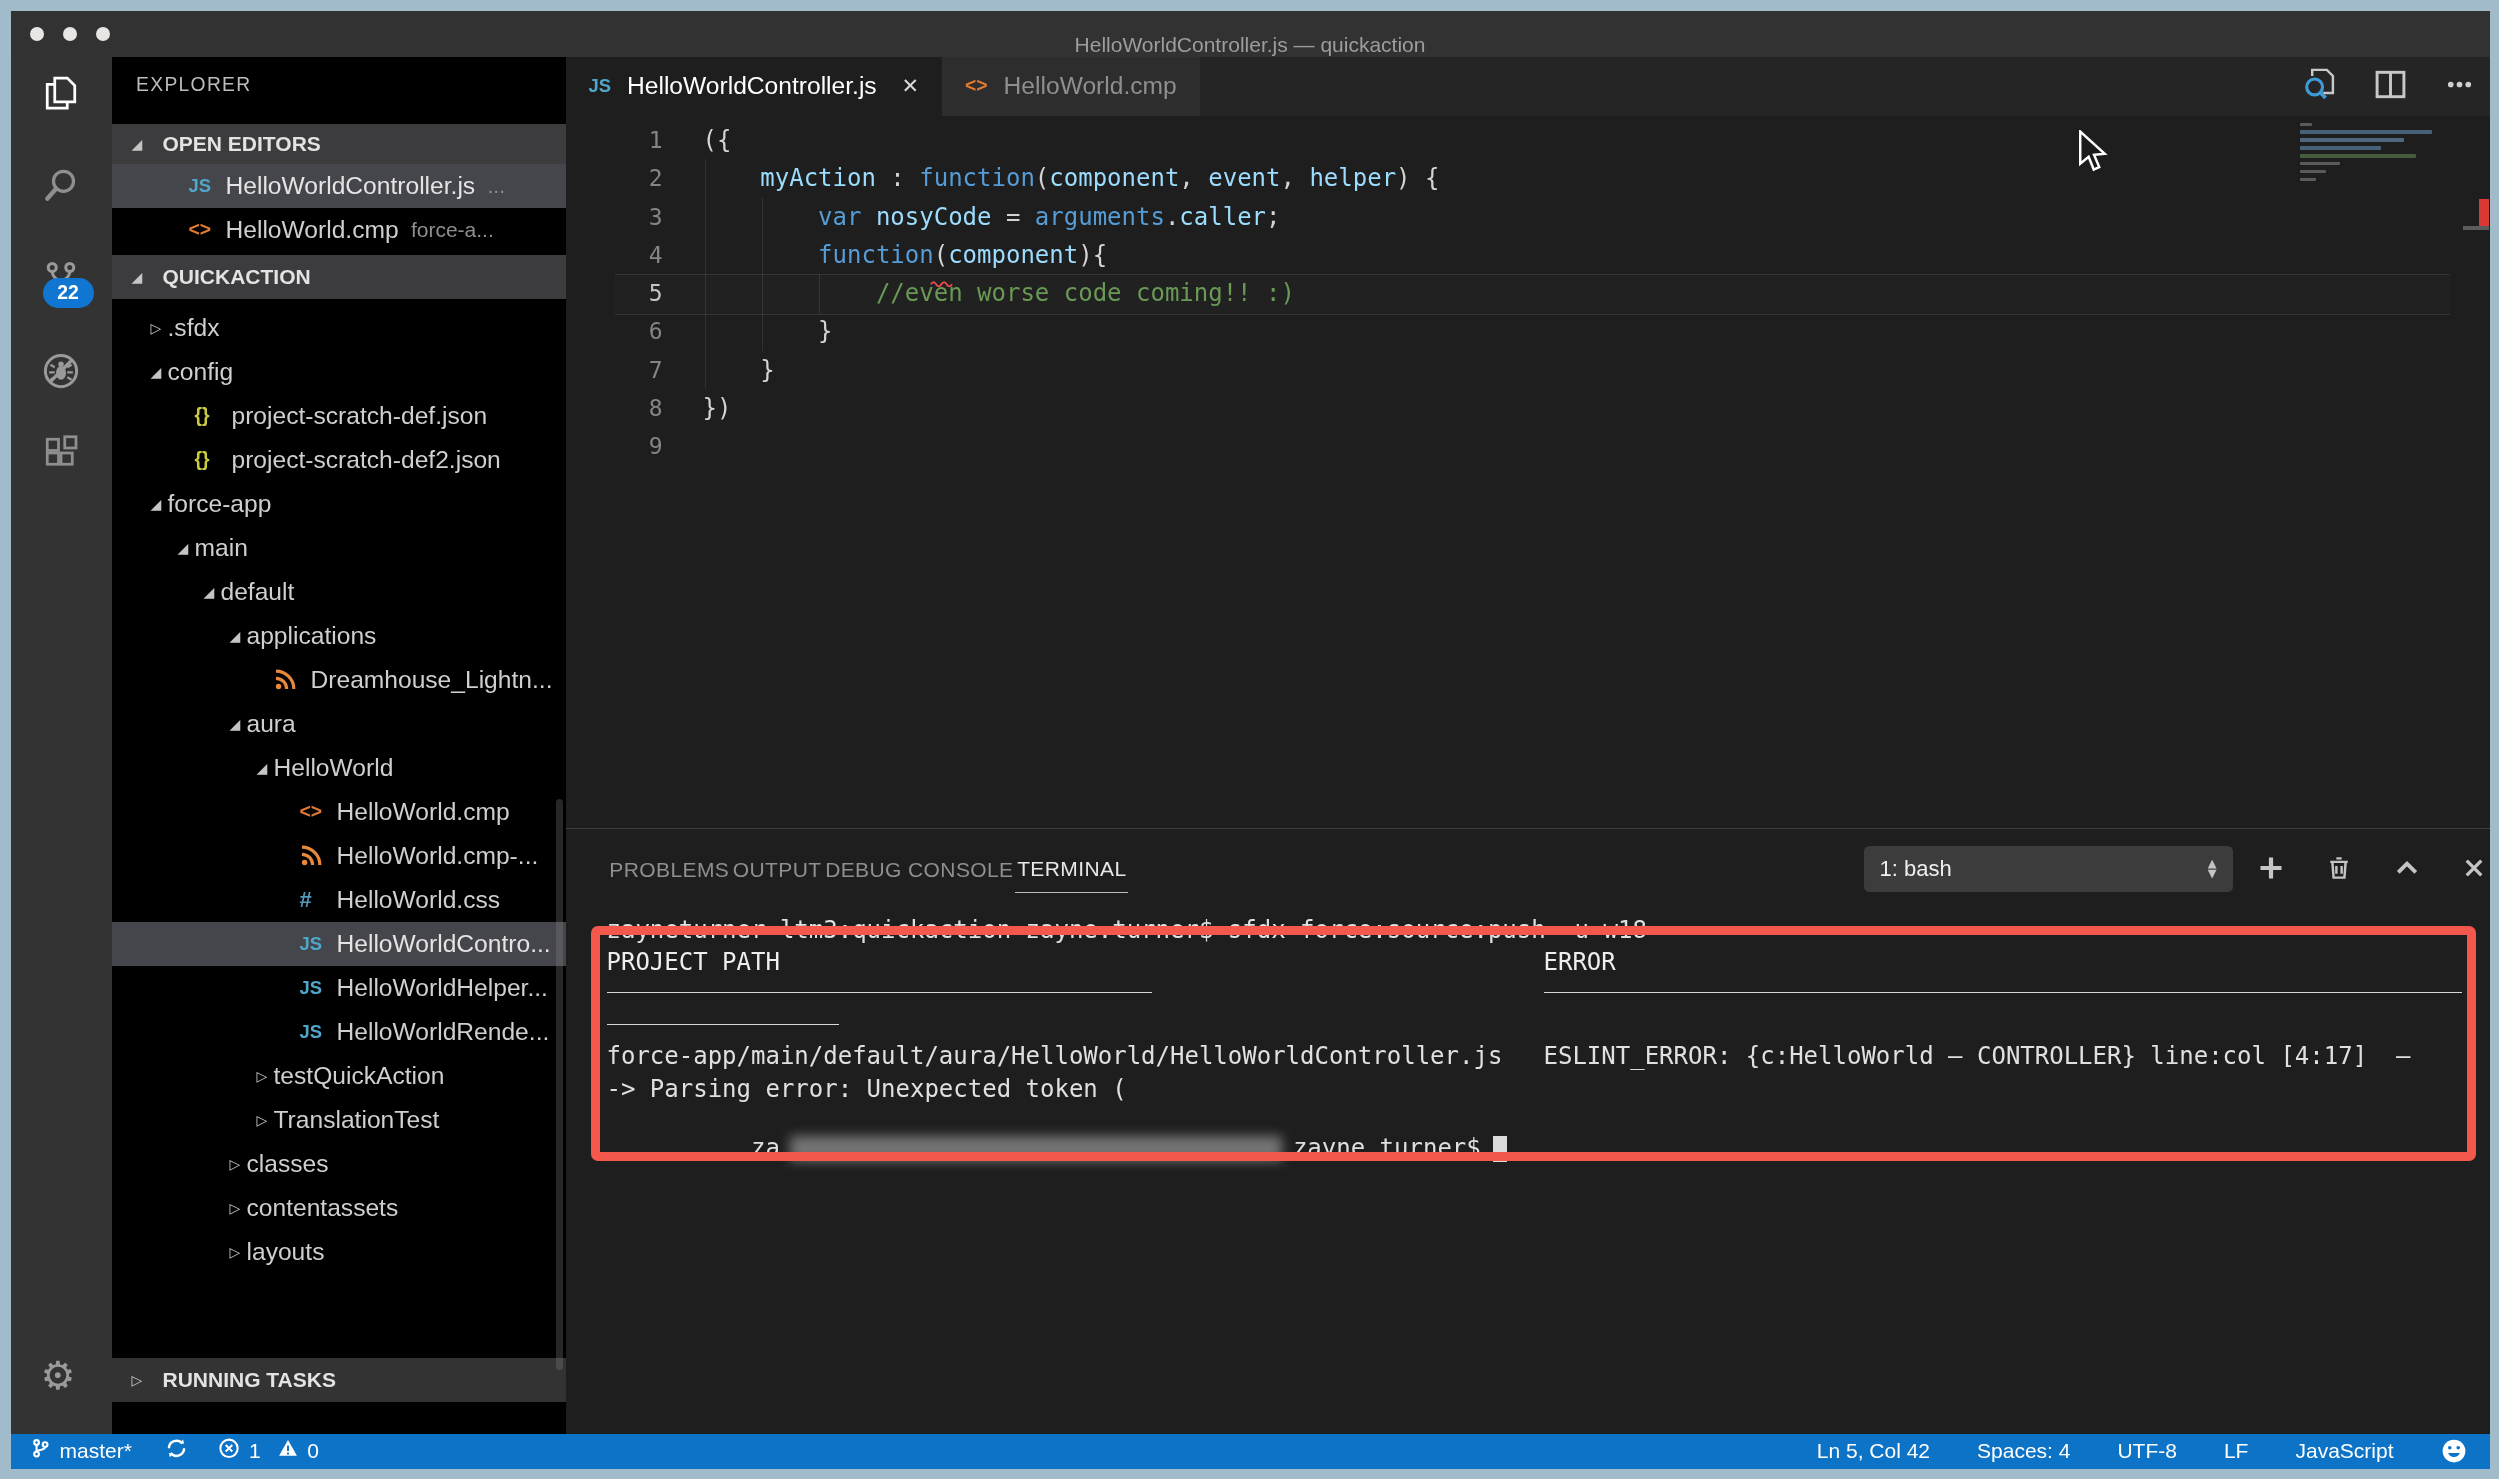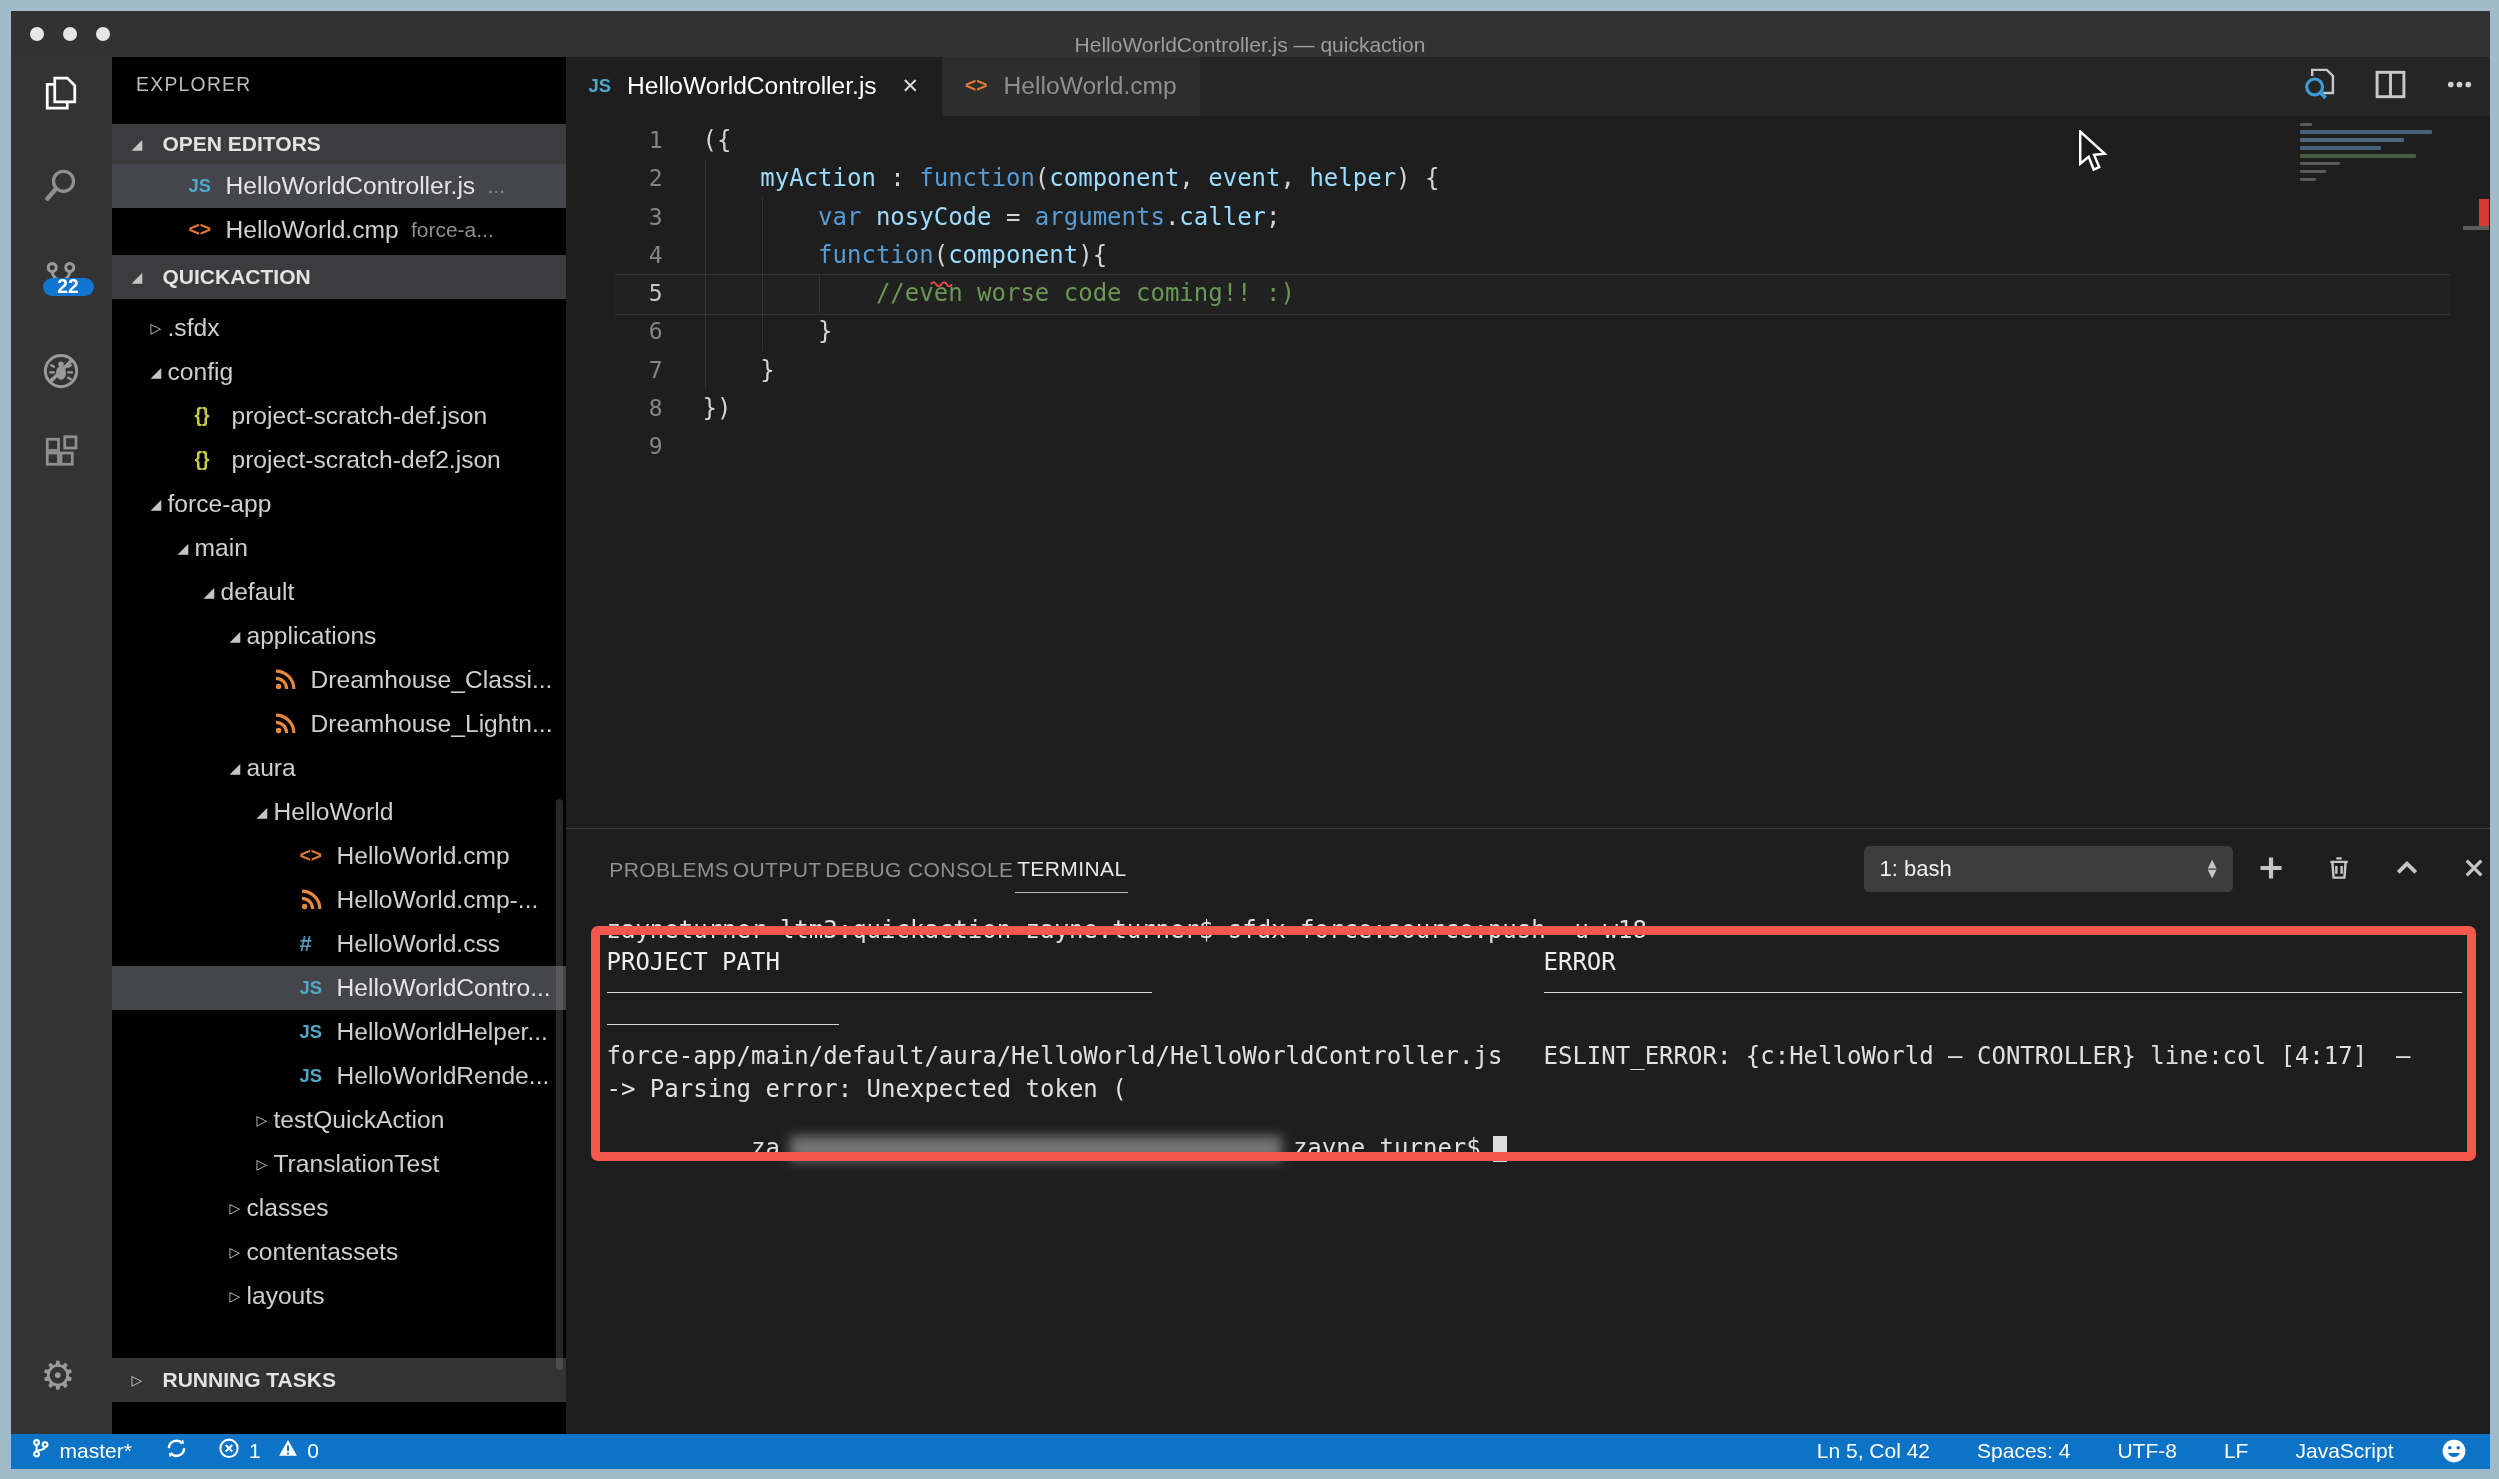--- a/index.html
+++ b/index.html
@@ -6,21 +6,21 @@
   .stage{position:relative;width:2500px;height:1479px;background:#a2bbca;font-family:"Liberation Sans",sans-serif;overflow:hidden;}
   .window{position:absolute;left:10.5px;top:10.5px;width:2479px;height:1458px;background:#1e1e1e;}
   
   .titlebar{position:absolute;left:0;top:0;width:100%;height:46px;background:#323233;display:flex;align-items:flex-end;justify-content:center;}
   .traffic{position:absolute;left:0;top:0;height:46px;display:flex;align-items:center;gap:19.3px;padding-left:19.3px;}
   .traffic .dot{width:14px;height:14px;border-radius:50%;background:#e8e6e5;}
   .title-text{color:#9d9d9d;font-size:21px;}
   
   .activitybar{position:absolute;left:0;top:46px;width:101px;height:1377px;background:#333333;}
   .act-icon{position:absolute;left:30px;width:40px;height:40px;}
-  .act-badge{position:absolute;left:32px;top:221px;min-width:51px;height:18px;border-radius:15px;background:#1176d2;color:#fff;font-size:19.3px;font-weight:bold;display:flex;align-items:center;justify-content:center;}
+  .act-badge{position:absolute;left:32px;top:221px;min-width:51px;height:30px;border-radius:15px;background:#1176d2;color:#fff;font-size:19.3px;font-weight:bold;display:flex;align-items:center;justify-content:center;}
   .gear-glyph{font-family:"DejaVu Sans",sans-serif;font-size:39px;color:#9a9a9a;line-height:40px;}
   
   .sidebar{position:absolute;left:101px;top:46px;width:454px;height:1377px;background:#000000;overflow:hidden;}
   .side-title{position:absolute;left:24.6px;top:17.6px;font-size:19.3px;color:#bcbcbc;letter-spacing:1.3px;}
   .section-header{position:absolute;left:0;width:100%;height:40px;background:#3c3c3e;display:flex;align-items:center;gap:14px;padding-left:14px;box-sizing:border-box;font-weight:bold;font-size:21px;color:#e3e3e3;}
   .twisty{font-family:"DejaVu Sans",sans-serif;font-size:14px;color:#c5c5c5;width:23px;flex:none;text-align:center;}
   .side-row{height:44px;display:flex;align-items:center;font-size:24.6px;color:#cfcfcf;box-sizing:border-box;white-space:nowrap;}
   .side-row.sel{background:#45454c;color:#e4e4e4;}
   .ficon{width:37px;flex:none;font-weight:bold;display:flex;align-items:center;font-family:"Liberation Sans",sans-serif;}
   .ficon.js{color:#4fa6c9;font-size:18.4px;}
@@ -197,31 +197,20 @@
           </div>
           <div class="side-row" style="padding-left: 139px;">
             <span class="twisty"></span>
             <span class="ficon feed">
               <svg width="23" height="23" viewBox="0 0 16 16">
                 <circle cx="3.2" cy="12.8" r="1.9" fill="#e8893c"></circle>
                 <path d="M1.4 7.2a7.4 7.4 0 0 1 7.4 7.4" stroke="#e8893c" stroke-width="2.2" fill="none"></path>
                 <path d="M1.4 2.2a12.4 12.4 0 0 1 12.4 12.4" stroke="#e8893c" stroke-width="2.2" fill="none"></path>
               </svg>
             </span>
-            <span>Dreamhouse_Classi...</span>
-          </div>
-          <div class="side-row" style="padding-left: 139px;">
-            <span class="twisty"></span>
-            <span class="ficon feed">
-              <svg width="23" height="23" viewBox="0 0 16 16">
-                <circle cx="3.2" cy="12.8" r="1.9" fill="#e8893c"></circle>
-                <path d="M1.4 7.2a7.4 7.4 0 0 1 7.4 7.4" stroke="#e8893c" stroke-width="2.2" fill="none"></path>
-                <path d="M1.4 2.2a12.4 12.4 0 0 1 12.4 12.4" stroke="#e8893c" stroke-width="2.2" fill="none"></path>
-              </svg>
-            </span>
             <span>Dreamhouse_Lightn...</span>
           </div>
           <div class="side-row" style="padding-left: 112px;">
             <span class="twisty">◢</span>
             <span>aura</span>
           </div>
           <div class="side-row" style="padding-left: 139px;">
             <span class="twisty">◢</span>
             <span>HelloWorld</span>
           </div>

